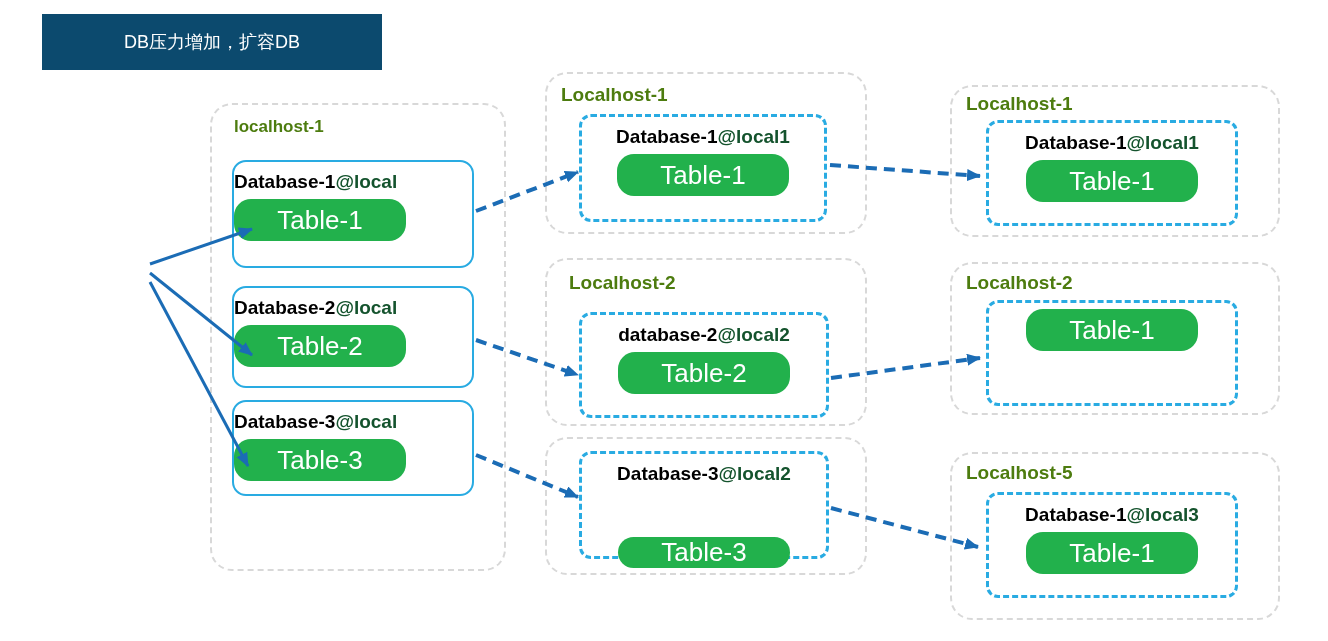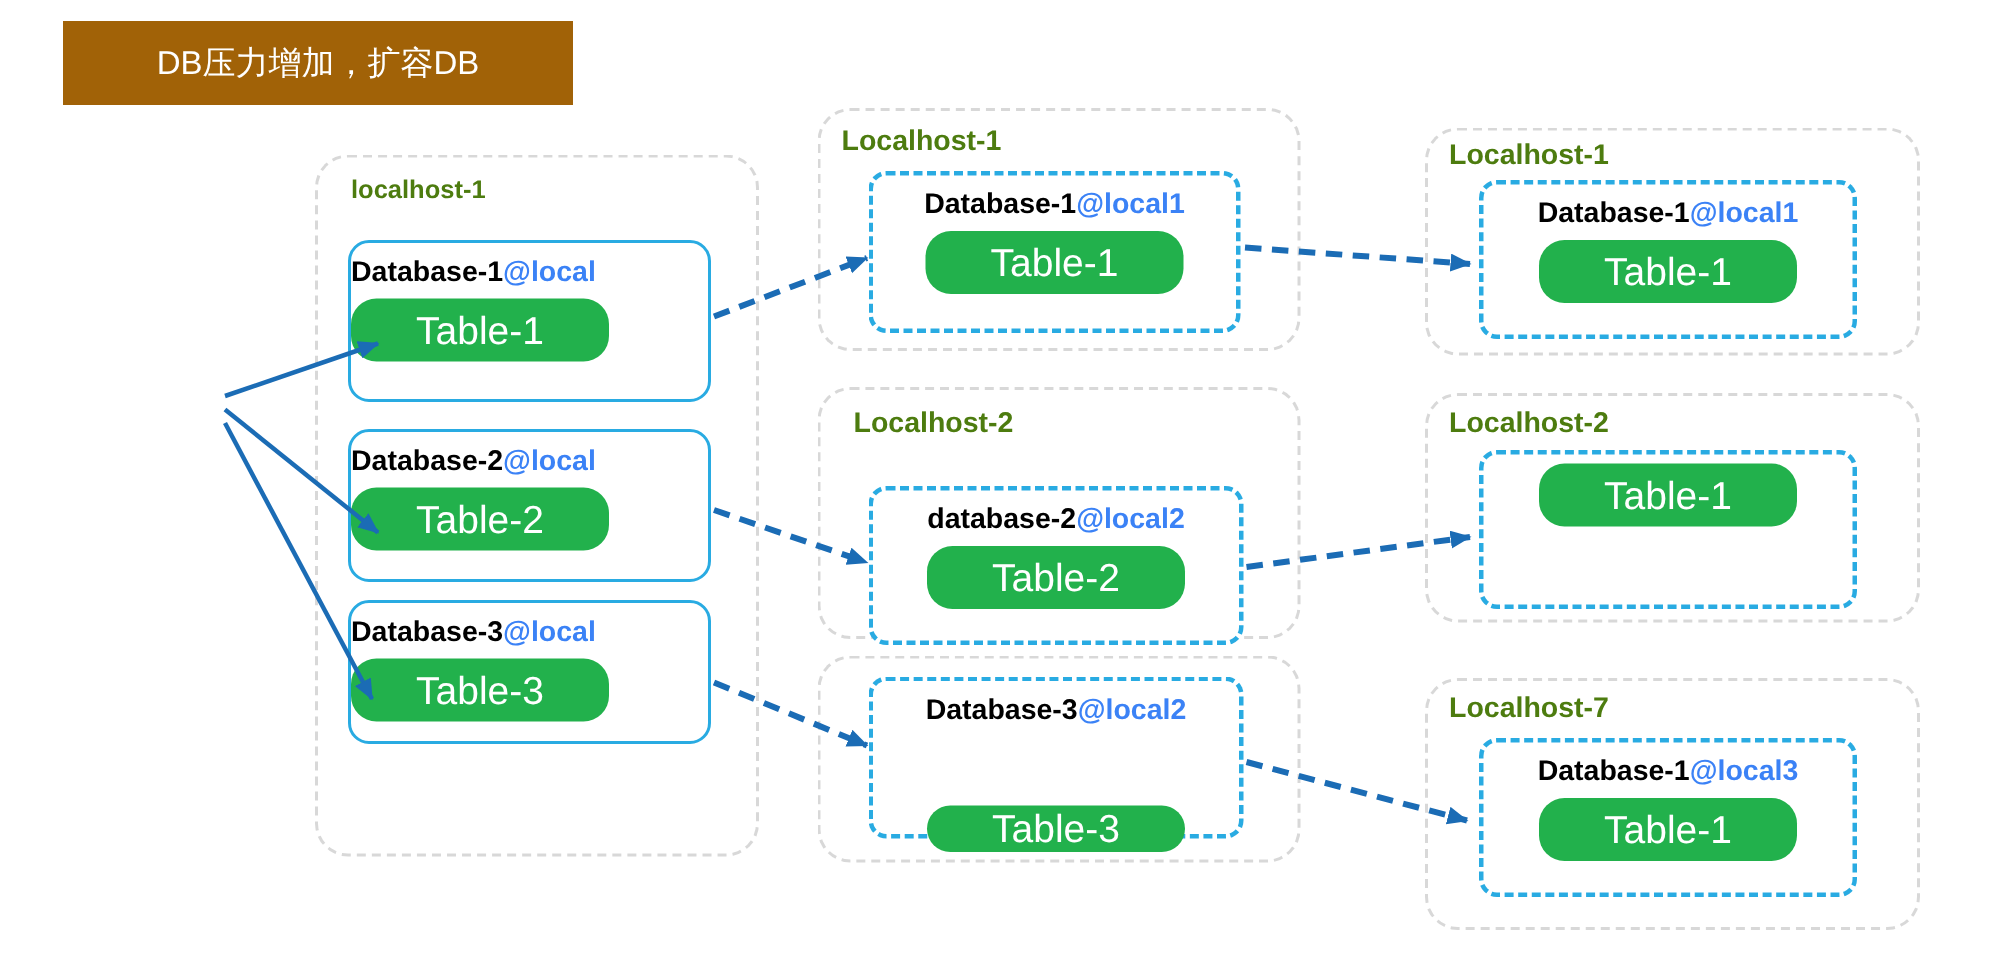--- a/index.html
+++ b/index.html
@@ -11,23 +11,23 @@
     position: relative;
     width: 1328px;
     height: 641px;
     background: #ffffff;
     overflow: hidden;
   }
   .banner {
     position: absolute;
     left: 42px; top: 14px;
     width: 340px; height: 56px;
-    background: #a16207;
+    background: #0c4a6e;
     color: #ffffff;
-    font-size: 22px;
+    font-size: 18px;
     display: flex; align-items: center; justify-content: center;
   }
   .green-box {
     background: #22b14c;
     color: #ffffff;
     border-radius: 17px;
     display: flex; align-items: center; justify-content: center;
   }
   .source-table {
     position: absolute;
@@ -62,21 +62,21 @@
     background: #ffffff;
     display: flex; flex-direction: column; align-items: center;
   }
   .db-label {
     margin-top: 9px;
     font-size: 19px;
     font-weight: bold;
     white-space: nowrap;
   }
   .db-name { color: #000000; }
-  .db-suffix { color: #3b82f6; }
+  .db-suffix { color: #14532d; }
   .table-sm {
     width: 172px; height: 42px;
     font-size: 26px;
     margin-top: 6px;
   }
   .arrows {
     position: absolute;
     left: 0; top: 0;
     pointer-events: none;
   }
@@ -119,21 +119,21 @@
     <div class="db-dashed" style="left:32px; top:40px; width:248px; height:108px;">
       <div class="db-label">
         <span class="db-name">Database-1</span><span class="db-suffix">@local1</span>
       </div>
       <div class="green-box table-sm">Table-1</div>
     </div>
   </div>
 
   <div class="outer" style="left:545px; top:258px; width:322px; height:168px;">
     <div class="host-label" style="left:22px; top:12px;">Localhost-2</div>
-    <div class="db-dashed" style="left:32px; top:64px; width:250px; height:106px;">
+    <div class="db-dashed" style="left:32px; top:52px; width:250px; height:106px;">
       <div class="db-label">
         <span class="db-name">database-2</span><span class="db-suffix">@local2</span>
       </div>
       <div class="green-box table-sm">Table-2</div>
     </div>
   </div>
 
   <div class="outer" style="left:545px; top:437px; width:322px; height:138px;">
     <div class="db-dashed" style="left:32px; top:12px; width:250px; height:108px;gap:46px;">
       <div class="db-label">
@@ -154,21 +154,21 @@
   </div>
 
   <div class="outer" style="left:950px; top:262px; width:330px; height:153px;">
     <div class="host-label" style="left:14px; top:8px;">Localhost-2</div>
     <div class="db-dashed" style="left:34px; top:36px; width:252px; height:106px;">
       <div class="green-box table-sm">Table-1</div>
     </div>
   </div>
 
   <div class="outer" style="left:950px; top:452px; width:330px; height:168px;">
-    <div class="host-label" style="left:14px; top:8px;">Localhost-7</div>
+    <div class="host-label" style="left:14px; top:8px;">Localhost-5</div>
     <div class="db-dashed" style="left:34px; top:38px; width:252px; height:106px;">
       <div class="db-label">
         <span class="db-name">Database-1</span><span class="db-suffix">@local3</span>
       </div>
       <div class="green-box table-sm">Table-1</div>
     </div>
   </div>
 
   <svg class="arrows" width="1328" height="641" viewBox="0 0 1328 641">
     <defs>

